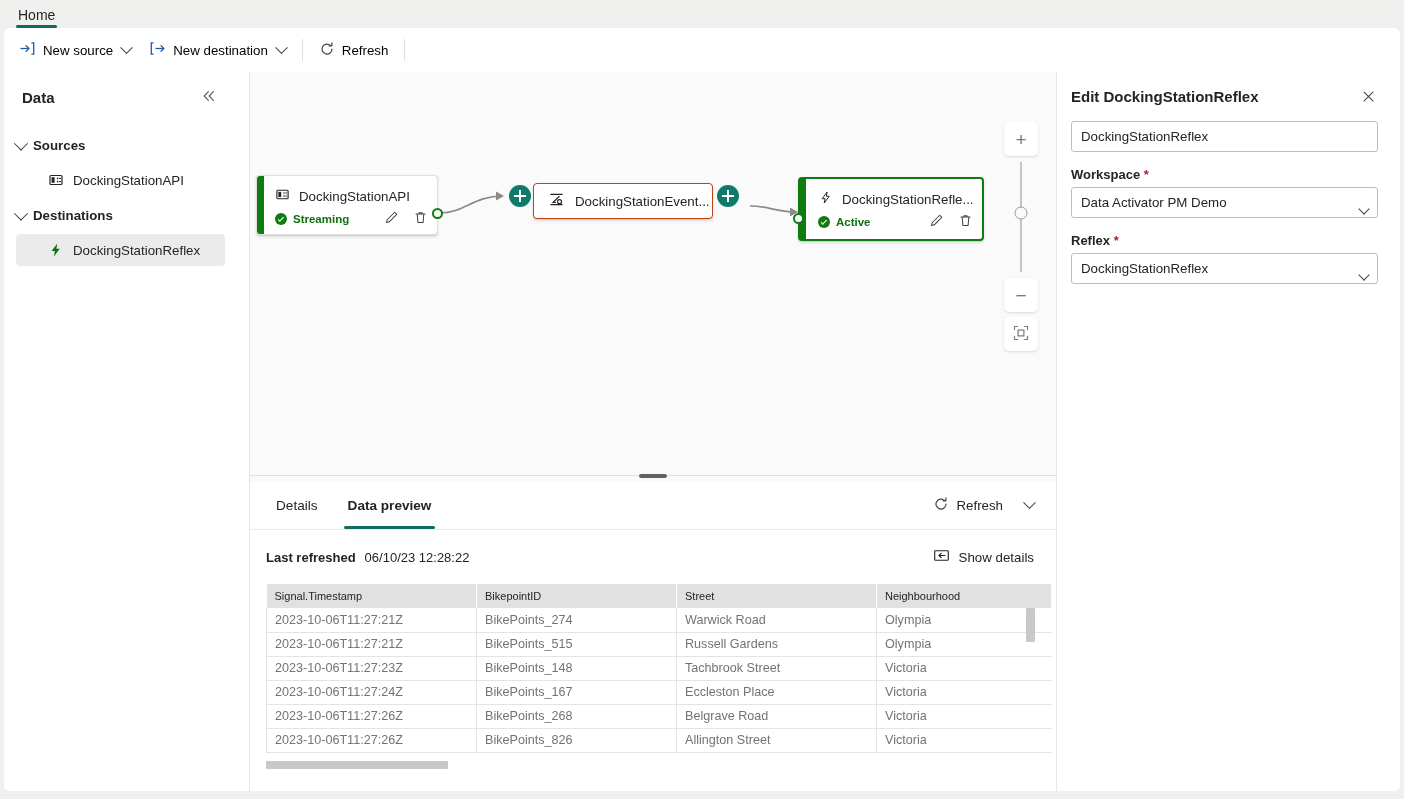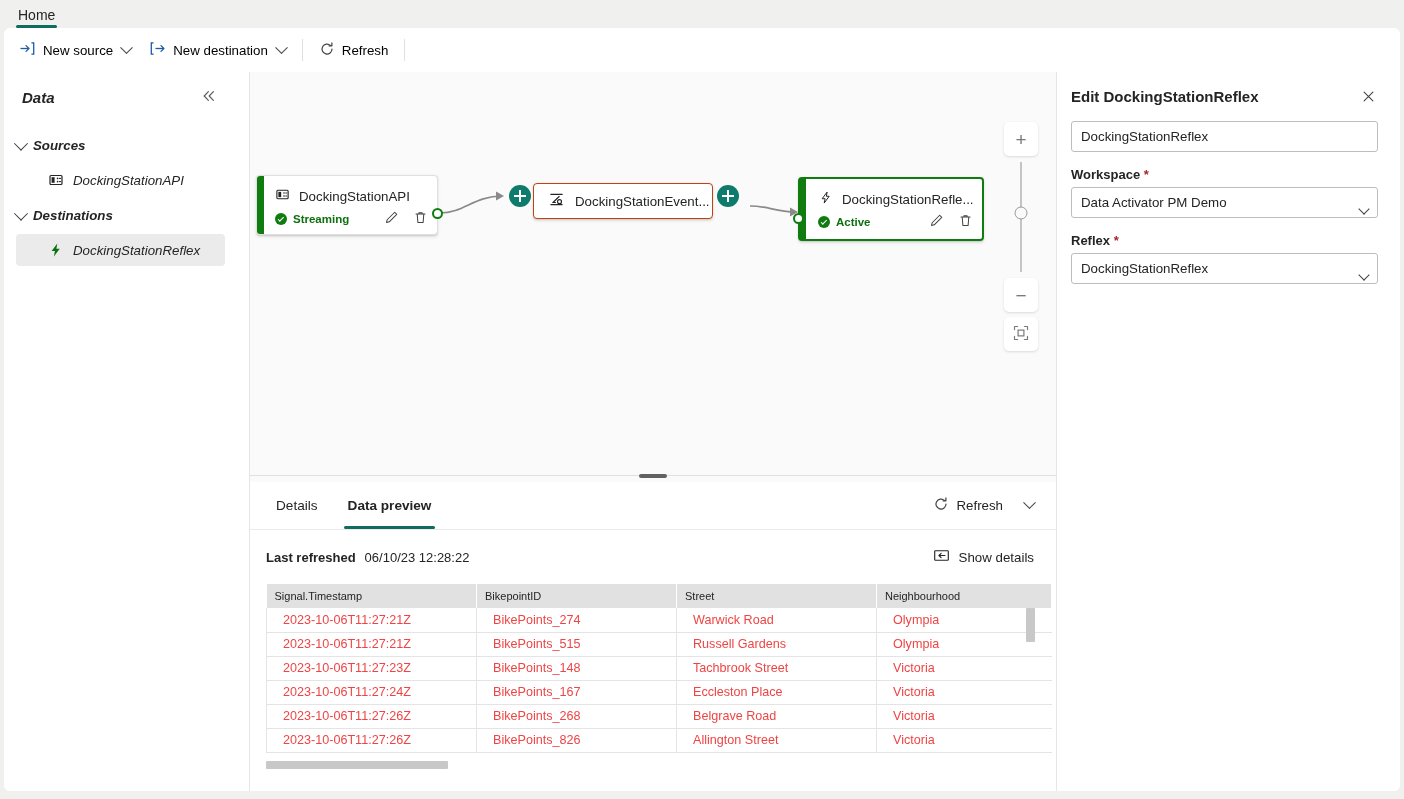--- a/index.html
+++ b/index.html
@@ -84,21 +84,20 @@
     overflow: hidden;
   }
 
   
   .sidebar {
     width: 246px;
     flex: 0 0 246px;
     background: #ffffff;
     border-right: 1px solid #e6e6e6;
     padding: 14px 12px 0 0;
-    font-style: italic;
   }
   .sidebar-head {
     display: flex;
     align-items: center;
     justify-content: space-between;
     padding: 0 16px 0 18px;
     margin-bottom: 22px;
   }
   .sidebar-title {
     font-size: 15px;
@@ -415,22 +414,22 @@
     text-align: left;
     font-weight: 400;
     color: #242424;
     height: 24px;
     padding: 0 8px;
     border-right: 1px solid #ffffff;
     font-size: 11px;
   }
   table.grid td {
     height: 24px;
-    padding: 0 16px;
-    color: #ef4444;
+    padding: 0 8px;
+    color: #737373;
     border-bottom: 1px solid #e4e4e4;
     border-right: 1px solid #e4e4e4;
     white-space: nowrap;
     overflow: hidden;
   }
   table.grid td:last-child { border-right: none; }
   table.grid tr td:first-child { border-left: 1px solid #e4e4e4; }
   .vscroll {
     position: absolute;
     right: 21px;

